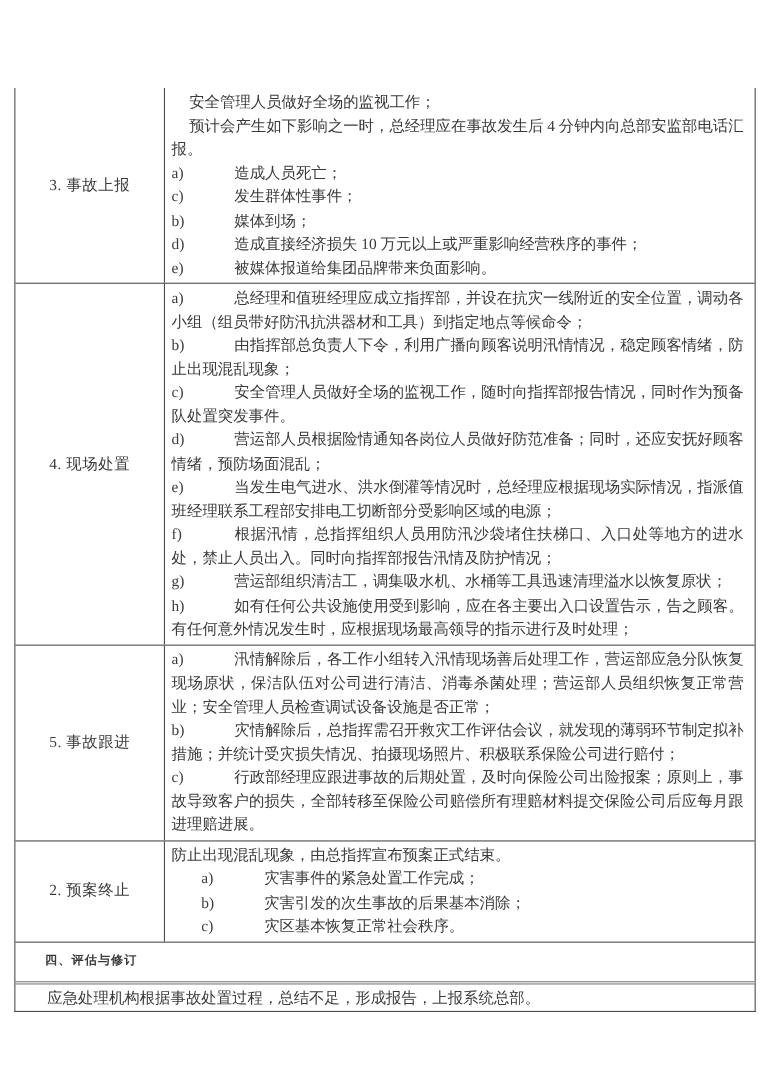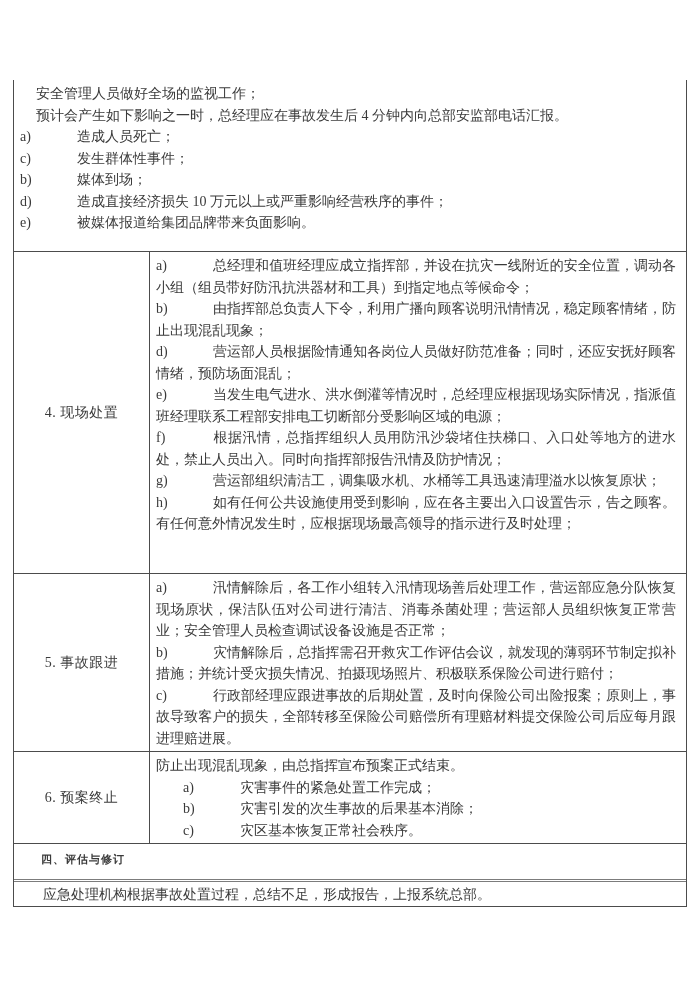--- a/index.html
+++ b/index.html
@@ -79,55 +79,57 @@
     font-size: 14px;
   }
 </style>
 </head>
 <body>
 
 <div class="page">
   <div class="doc-table">
 
     <div class="trow r0">
+      <div class="label-cell">3. 事故上报</div>
       <div class="content-cell">
           <div class="para indent">安全管理人员做好全场的监视工作；</div>
           <div class="para indent">预计会产生如下影响之一时，总经理应在事故发生后 4 分钟内向总部安监部电话汇报。</div>
           <div class="para item"><span class="li-letter">a)</span>造成人员死亡；</div>
           <div class="para item"><span class="li-letter">c)</span>发生群体性事件；</div>
           <div class="para item"><span class="li-letter">b)</span>媒体到场；</div>
           <div class="para item"><span class="li-letter">d)</span>造成直接经济损失 10 万元以上或严重影响经营秩序的事件；</div>
           <div class="para item"><span class="li-letter">e)</span>被媒体报道给集团品牌带来负面影响。</div>
         </div>
     </div>
 
     <div class="trow r1">
       <div class="label-cell">4. 现场处置</div>
       <div class="content-cell">
           <div class="para item"><span class="li-letter">a)</span>总经理和值班经理应成立指挥部，并设在抗灾一线附近的安全位置，调动各小组（组员带好防汛抗洪器材和工具）到指定地点等候命令；</div>
           <div class="para item"><span class="li-letter">b)</span>由指挥部总负责人下令，利用广播向顾客说明汛情情况，稳定顾客情绪，防止出现混乱现象；</div>
+          <div class="para item"><span class="li-letter">c)</span>安全管理人员做好全场的监视工作，随时向指挥部报告情况，同时作为预备队处置突发事件。</div>
           <div class="para item"><span class="li-letter">d)</span>营运部人员根据险情通知各岗位人员做好防范准备；同时，还应安抚好顾客情绪，预防场面混乱；</div>
           <div class="para item"><span class="li-letter">e)</span>当发生电气进水、洪水倒灌等情况时，总经理应根据现场实际情况，指派值班经理联系工程部安排电工切断部分受影响区域的电源；</div>
           <div class="para item"><span class="li-letter">f)</span>根据汛情，总指挥组织人员用防汛沙袋堵住扶梯口、入口处等地方的进水处，禁止人员出入。同时向指挥部报告汛情及防护情况；</div>
           <div class="para item"><span class="li-letter">g)</span>营运部组织清洁工，调集吸水机、水桶等工具迅速清理溢水以恢复原状；</div>
           <div class="para item"><span class="li-letter">h)</span>如有任何公共设施使用受到影响，应在各主要出入口设置告示，告之顾客。有任何意外情况发生时，应根据现场最高领导的指示进行及时处理；</div>
         </div>
     </div>
 
     <div class="trow r2">
       <div class="label-cell">5. 事故跟进</div>
       <div class="content-cell">
           <div class="para item"><span class="li-letter">a)</span>汛情解除后，各工作小组转入汛情现场善后处理工作，营运部应急分队恢复现场原状，保洁队伍对公司进行清洁、消毒杀菌处理；营运部人员组织恢复正常营业；安全管理人员检查调试设备设施是否正常；</div>
           <div class="para item"><span class="li-letter">b)</span>灾情解除后，总指挥需召开救灾工作评估会议，就发现的薄弱环节制定拟补措施；并统计受灾损失情况、拍摄现场照片、积极联系保险公司进行赔付；</div>
           <div class="para item"><span class="li-letter">c)</span>行政部经理应跟进事故的后期处置，及时向保险公司出险报案；原则上，事故导致客户的损失，全部转移至保险公司赔偿所有理赔材料提交保险公司后应每月跟进理赔进展。</div>
         </div>
     </div>
 
     <div class="trow r3">
-      <div class="label-cell">6. 预案终止</div>
+      <div class="label-cell">2. 预案终止</div>
       <div class="content-cell">
           <div class="para plain">防止出现混乱现象，由总指挥宣布预案正式结束。</div>
           <div class="para item-indent"><span class="li-letter">a)</span>灾害事件的紧急处置工作完成；</div>
           <div class="para item-indent"><span class="li-letter">b)</span>灾害引发的次生事故的后果基本消除；</div>
           <div class="para item-indent"><span class="li-letter">c)</span>灾区基本恢复正常社会秩序。</div>
         </div>
     </div>
 
     <div class="heading-row">
       <span>四、评估与修订</span>

